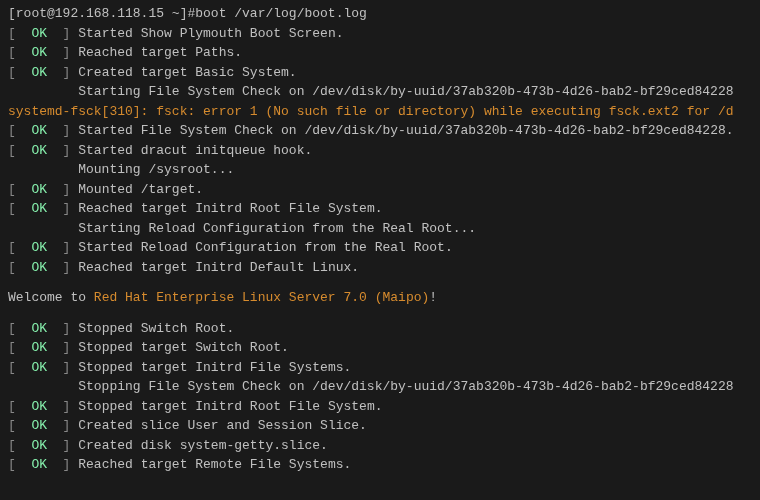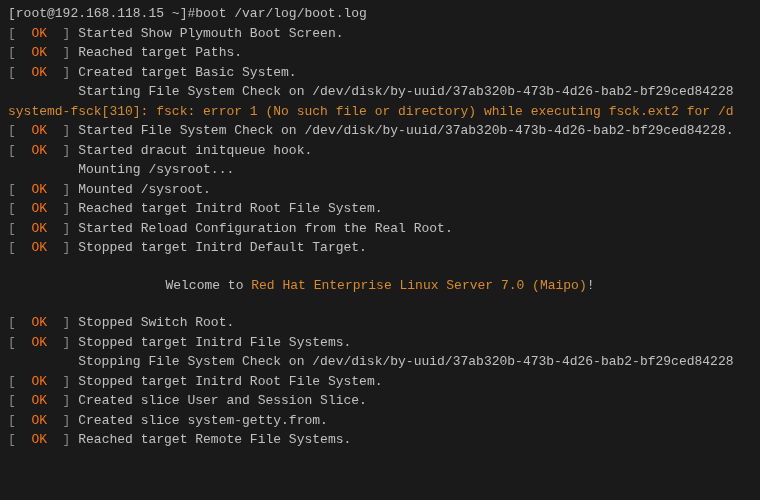--- a/index.html
+++ b/index.html
@@ -9,43 +9,45 @@
       font-family: 'Consolas', 'Courier New', monospace;
       font-size: 13px;
       line-height: 1.5;
       width: 760px;
       height: 500px;
       padding: 4px 8px;
       overflow: hidden;
       white-space: nowrap;
     }
     .line { white-space: pre; }
-    .ok { color: #f97316; margin-top: 44px; }
+    .ok { color: #86efac; margin-top: 44px; }
     .warn { color: #d68b2e; }
     .bracket { color: #888; }
-    .welcome { margin: 18px 0; white-space: pre; text-align: center; }
+    .welcome { margin: 11px 0; white-space: pre; }
   </style>
 </head>
 <body>
 
 <div id="terminal">
     <div class="line">[root@192.168.118.15 ~]#boot /var/log/boot.log</div>
     <div class="line"><span class="bracket">[  </span><span class="ok">OK</span><span class="bracket">  ] </span><span>Started Show Plymouth Boot Screen.</span></div>
     <div class="line"><span class="bracket">[  </span><span class="ok">OK</span><span class="bracket">  ] </span><span>Reached target Paths.</span></div>
     <div class="line"><span class="bracket">[  </span><span class="ok">OK</span><span class="bracket">  ] </span><span>Created target Basic System.</span></div>
     <div class="line">         Starting File System Check on /dev/disk/by-uuid/37ab320b-473b-4d26-bab2-bf29ced84228</div>
     <div class="line warn">systemd-fsck[310]: fsck: error 1 (No such file or directory) while executing fsck.ext2 for /d</div>
     <div class="line"><span class="bracket">[  </span><span class="ok">OK</span><span class="bracket">  ] </span><span>Started File System Check on /dev/disk/by-uuid/37ab320b-473b-4d26-bab2-bf29ced84228.</span></div>
     <div class="line"><span class="bracket">[  </span><span class="ok">OK</span><span class="bracket">  ] </span><span>Started dracut initqueue hook.</span></div>
     <div class="line">         Mounting /sysroot...</div>
-    <div class="line"><span class="bracket">[  </span><span class="ok">OK</span><span class="bracket">  ] </span><span>Mounted /sysroot.</span></div>
+    <div class="line"><span class="bracket">[  </span><span class="ok">OK</span><span class="bracket">  ] </span><span>Mounted /target.</span></div>
     <div class="line"><span class="bracket">[  </span><span class="ok">OK</span><span class="bracket">  ] </span><span>Reached target Initrd Root File System.</span></div>
+    <div class="line">         Starting Reload Configuration from the Real Root...</div>
     <div class="line"><span class="bracket">[  </span><span class="ok">OK</span><span class="bracket">  ] </span><span>Started Reload Configuration from the Real Root.</span></div>
-    <div class="line"><span class="bracket">[  </span><span class="ok">OK</span><span class="bracket">  ] </span><span>Stopped target Initrd Default Target.</span></div>
+    <div class="line"><span class="bracket">[  </span><span class="ok">OK</span><span class="bracket">  ] </span><span>Reached target Initrd Default Linux.</span></div>
     <div class="welcome">Welcome to <span class="warn">Red Hat Enterprise Linux Server 7.0 (Maipo)</span>!</div>
     <div class="line"><span class="bracket">[  </span><span class="ok">OK</span><span class="bracket">  ] </span><span>Stopped Switch Root.</span></div>
+    <div class="line"><span class="bracket">[  </span><span class="ok">OK</span><span class="bracket">  ] </span><span>Stopped target Switch Root.</span></div>
     <div class="line"><span class="bracket">[  </span><span class="ok">OK</span><span class="bracket">  ] </span><span>Stopped target Initrd File Systems.</span></div>
     <div class="line">         Stopping File System Check on /dev/disk/by-uuid/37ab320b-473b-4d26-bab2-bf29ced84228</div>
     <div class="line"><span class="bracket">[  </span><span class="ok">OK</span><span class="bracket">  ] </span><span>Stopped target Initrd Root File System.</span></div>
     <div class="line"><span class="bracket">[  </span><span class="ok">OK</span><span class="bracket">  ] </span><span>Created slice User and Session Slice.</span></div>
-    <div class="line"><span class="bracket">[  </span><span class="ok">OK</span><span class="bracket">  ] </span><span>Created slice system-getty.from.</span></div>
+    <div class="line"><span class="bracket">[  </span><span class="ok">OK</span><span class="bracket">  ] </span><span>Created disk system-getty.slice.</span></div>
     <div class="line"><span class="bracket">[  </span><span class="ok">OK</span><span class="bracket">  ] </span><span>Reached target Remote File Systems.</span></div>
   </div>
 
 </body></html>

